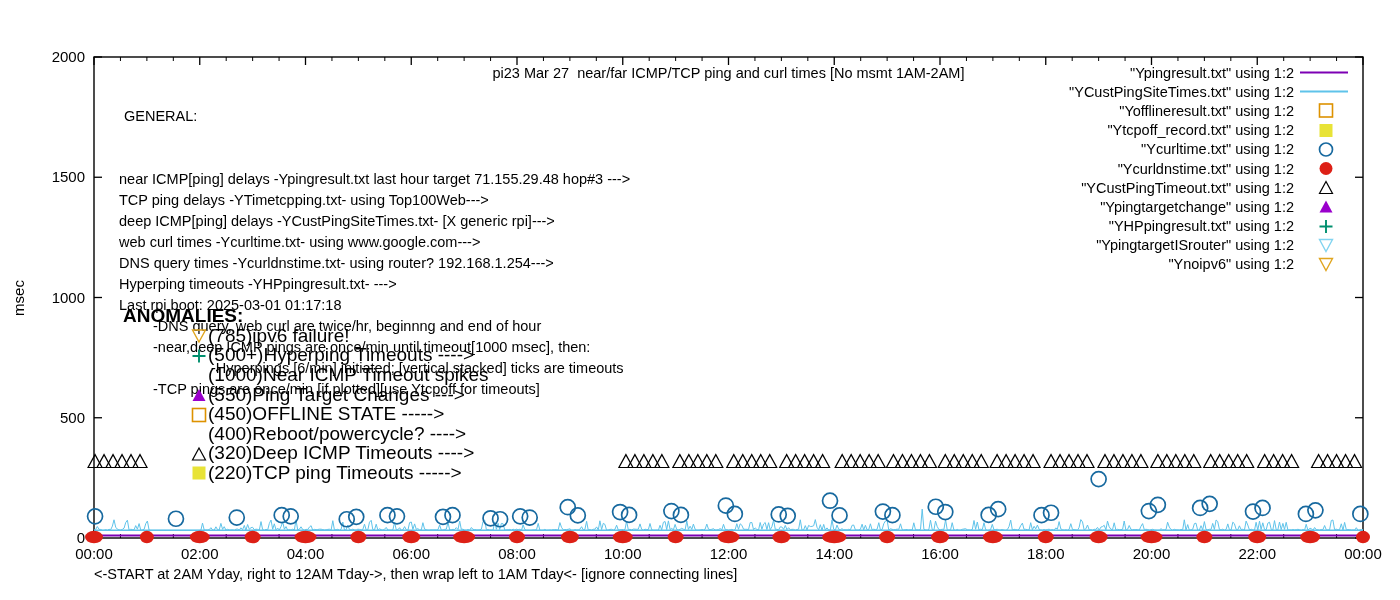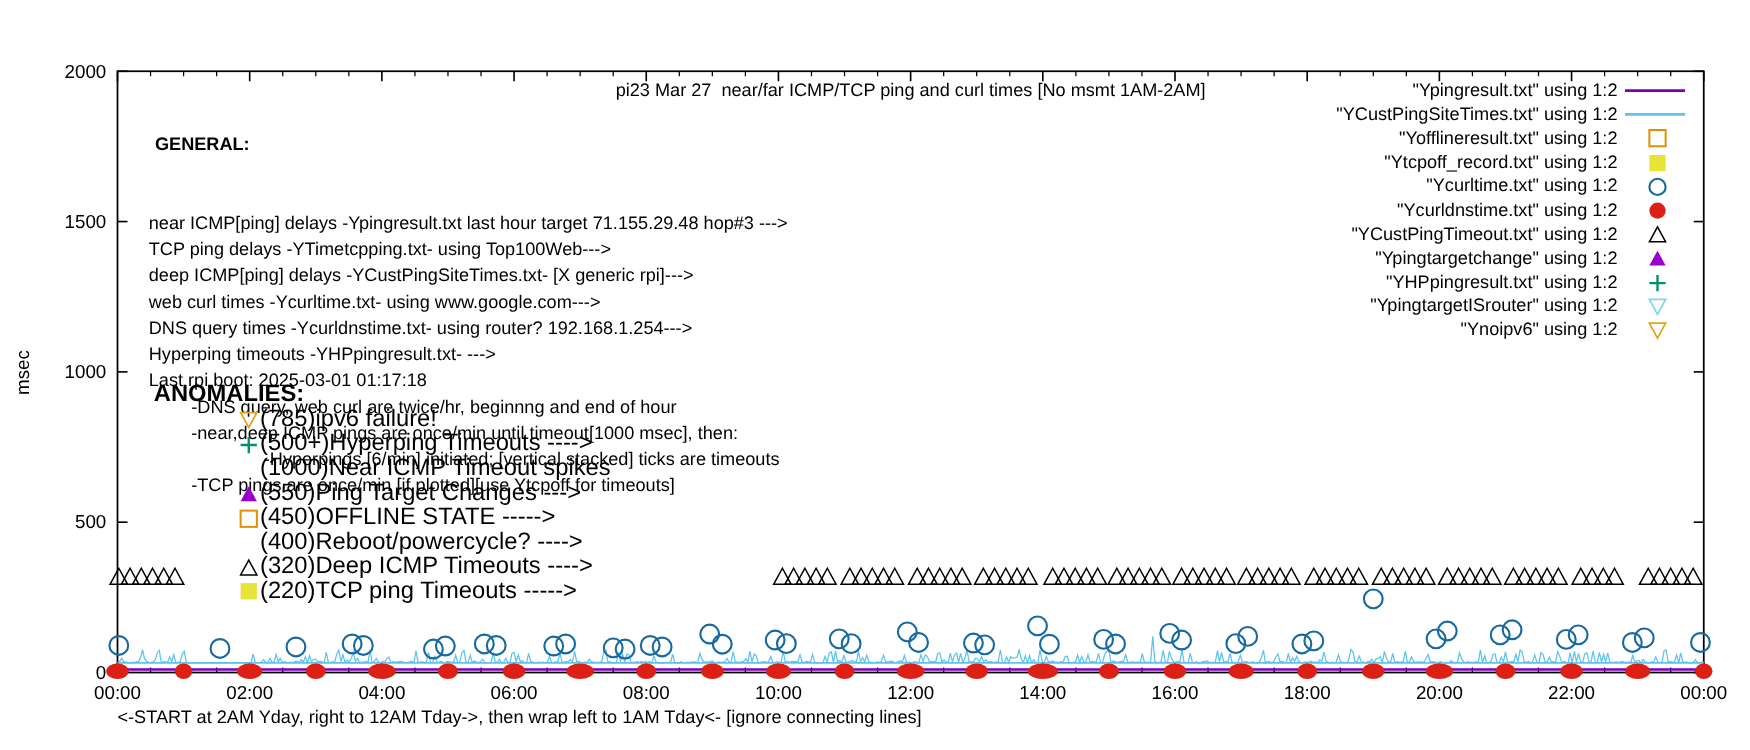--- a/index.html
+++ b/index.html
@@ -4,21 +4,21 @@
 <style>
   html,body{margin:0;padding:0;background:#fff;}
   body{font-family:"Liberation Sans", sans-serif;color:#000;}
   .stage{position:relative;width:1400px;height:600px;background:#fff;overflow:hidden;}
   svg.plot{position:absolute;left:0;top:0;}
   .title{position:absolute;top:17px;left:94px;width:1269px;text-align:center;font-size:14.5px;white-space:pre;margin-top:48px;}
   .xlabel{position:absolute;top:566px;left:94px;width:1269px;text-align:left;font-size:14.5px;white-space:pre;}
   .ylabel{position:absolute;top:289px;left:-26px;width:90px;height:18px;text-align:center;
           transform:rotate(-90deg);font-size:15px;}
   .general{position:absolute;left:119px;top:64px;font-size:14.5px;line-height:21px;white-space:pre;}
-  .general .blk-heading{font-weight:bold;padding-left:5px;}
+  .general .blk-heading{font-weight:normal;padding-left:5px;}
   .gl{white-space:pre;}
   .gl.i1{margin-left:34px;}
   .gl.i2{margin-left:92px;}
   .anomalies{position:absolute;left:123px;top:305px;font-size:19px;}
   .anomalies .blk-heading{font-weight:bold;height:21px;}
   .an-row{display:flex;align-items:center;height:19.6px;margin-left:68px;white-space:pre;}
   .an-marker{width:17px;height:17px;flex:0 0 17px;}
   .legend{position:absolute;top:63px;right:48px;}
   .lg-row{display:flex;align-items:center;justify-content:flex-end;height:19.2px;}
   .lg-label{font-size:14.5px;white-space:pre;}

